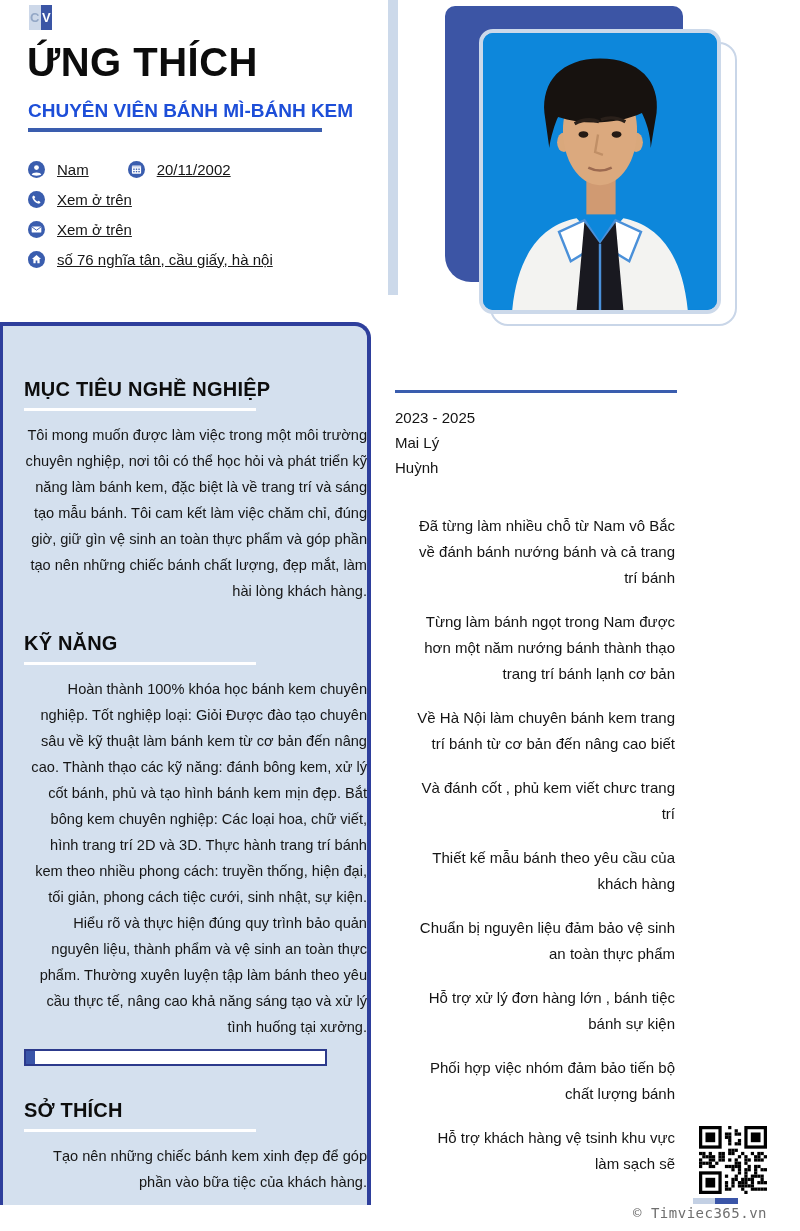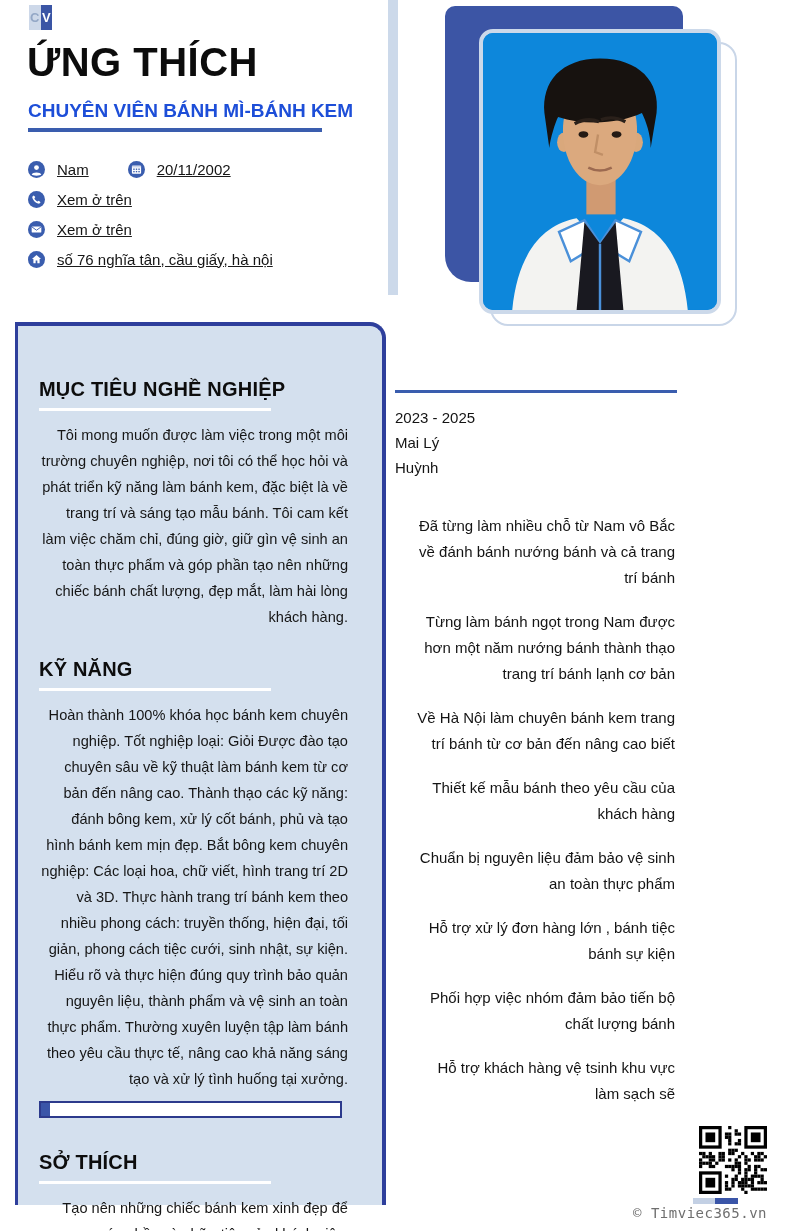--- a/index.html
+++ b/index.html
@@ -23,21 +23,21 @@
   
   .stripe{position:absolute;left:388px;top:0;width:10px;height:295px;background:#ccd9ea;}
   .backdrop{position:absolute;left:445px;top:6px;width:238px;height:276px;background:#3c55a5;border-radius:10px 10px 10px 26px;}
   .photo-outline{position:absolute;left:490px;top:42px;width:243px;height:280px;border:2px solid #c9d6e8;border-radius:18px;background:transparent;}
   .photo{position:absolute;left:479px;top:29px;width:234px;height:277px;border:4px solid #ccd9ea;border-radius:14px;overflow:hidden;background:#0d87db;}
   .photo svg{display:block;width:100%;height:100%;}
   
   .panel{
     position:absolute;left:0;top:322px;width:371px;height:883px;box-sizing:border-box;
     background:#d4e0ee;border-top:4px solid #2e3f9c;border-right:4px solid #2e3f9c;border-left:3px solid #2e3f9c;
-    border-radius:0 16px 0 0;padding:52px 34px 0 21px;margin-left:15px;
+    border-radius:0 16px 0 0;padding:52px 0 0 21px;
   }
   .sec-h{font-size:20px;font-weight:bold;color:#0d0d0d;margin:0;letter-spacing:0.2px;}
   .white-rule{width:232px;height:3px;background:#ffffff;margin-top:7px;}
   .panel p{font-size:14.6px;line-height:26px;margin:11px 0 0 0;color:#161616;text-align:right;}
   .just{text-align:justify;}
   .mt-skills{margin-top:28px;}
   .mt-hobby{margin-top:33px;}
   .progress{width:299px;height:13px;border:2px solid #2c3a8c;background:#ffffff;margin-top:9px;box-sizing:content-box;}
   .progress-fill{height:100%;background:#3a55a8;}
   
@@ -159,34 +159,35 @@
 
     <h2 class="sec-h mt-skills">KỸ NĂNG</h2>
     <div class="white-rule"></div>
     <p>Hoàn thành 100% khóa học bánh kem chuyên nghiệp. Tốt nghiệp loại: Giỏi Được đào tạo chuyên sâu về kỹ thuật làm bánh kem từ cơ bản đến nâng cao. Thành thạo các kỹ năng: đánh bông kem, xử lý cốt bánh, phủ và tạo hình bánh kem mịn đẹp. Bắt bông kem chuyên nghiệp: Các loại hoa, chữ viết, hình trang trí 2D và 3D. Thực hành trang trí bánh kem theo nhiều phong cách: truyền thống, hiện đại, tối giản, phong cách tiệc cưới, sinh nhật, sự kiện. Hiểu rõ và thực hiện đúng quy trình bảo quản nguyên liệu, thành phẩm và vệ sinh an toàn thực phẩm. Thường xuyên luyện tập làm bánh theo yêu cầu thực tế, nâng cao khả năng sáng tạo và xử lý tình huống tại xưởng.</p>
     <div class="progress">
       <div class="progress-fill" style="width: 3%;"></div>
     </div>
 
     <h2 class="sec-h mt-hobby">SỞ THÍCH</h2>
     <div class="white-rule"></div>
-    <p class="just">Tạo nên những chiếc bánh kem xinh đẹp để góp phần vào bữa tiệc của khách việc.</p>
+    <p class="just">Tạo nên những chiếc bánh kem xinh đẹp để góp phần vào bữa tiệc của khách hàng.</p>
   </div>
 
   <div class="rightcol">
     <div class="blue-rule"></div>
     <div class="meta">
       <div>2023 - 2025</div>
       <div>Mai Lý</div>
       <div>Huỳnh</div>
     </div>
     <div class="exp-items">
       <p>Đã từng làm nhiều chỗ từ Nam vô Bắc về đánh bánh nướng bánh và cả trang trí bánh</p>
       <p>Từng làm bánh ngọt trong Nam được hơn một năm nướng bánh thành thạo trang trí bánh lạnh cơ bản</p>
       <p>Về Hà Nội làm chuyên bánh kem trang trí bánh từ cơ bản đến nâng cao biết</p>
+      <p>Và đánh cốt , phủ kem viết chưc trang trí</p>
       <p>Thiết kế mẫu bánh theo yêu cầu của khách hàng</p>
       <p>Chuẩn bị nguyên liệu đảm bảo vệ sinh an toàn thực phẩm</p>
       <p>Hỗ trợ xử lý đơn hàng lớn , bánh tiệc bánh sự kiện</p>
       <p>Phối hợp việc nhóm đảm bảo tiến bộ chất lượng bánh</p>
       <p>Hỗ trợ khách hàng vệ tsinh khu vực làm sạch sẽ</p>
     </div>
   </div>
 
   <div class="qr" id="qr"><svg width="68" height="68" viewBox="0 0 68 68" xmlns="http://www.w3.org/2000/svg">
         <rect width="68" height="68" fill="#fff"></rect>

